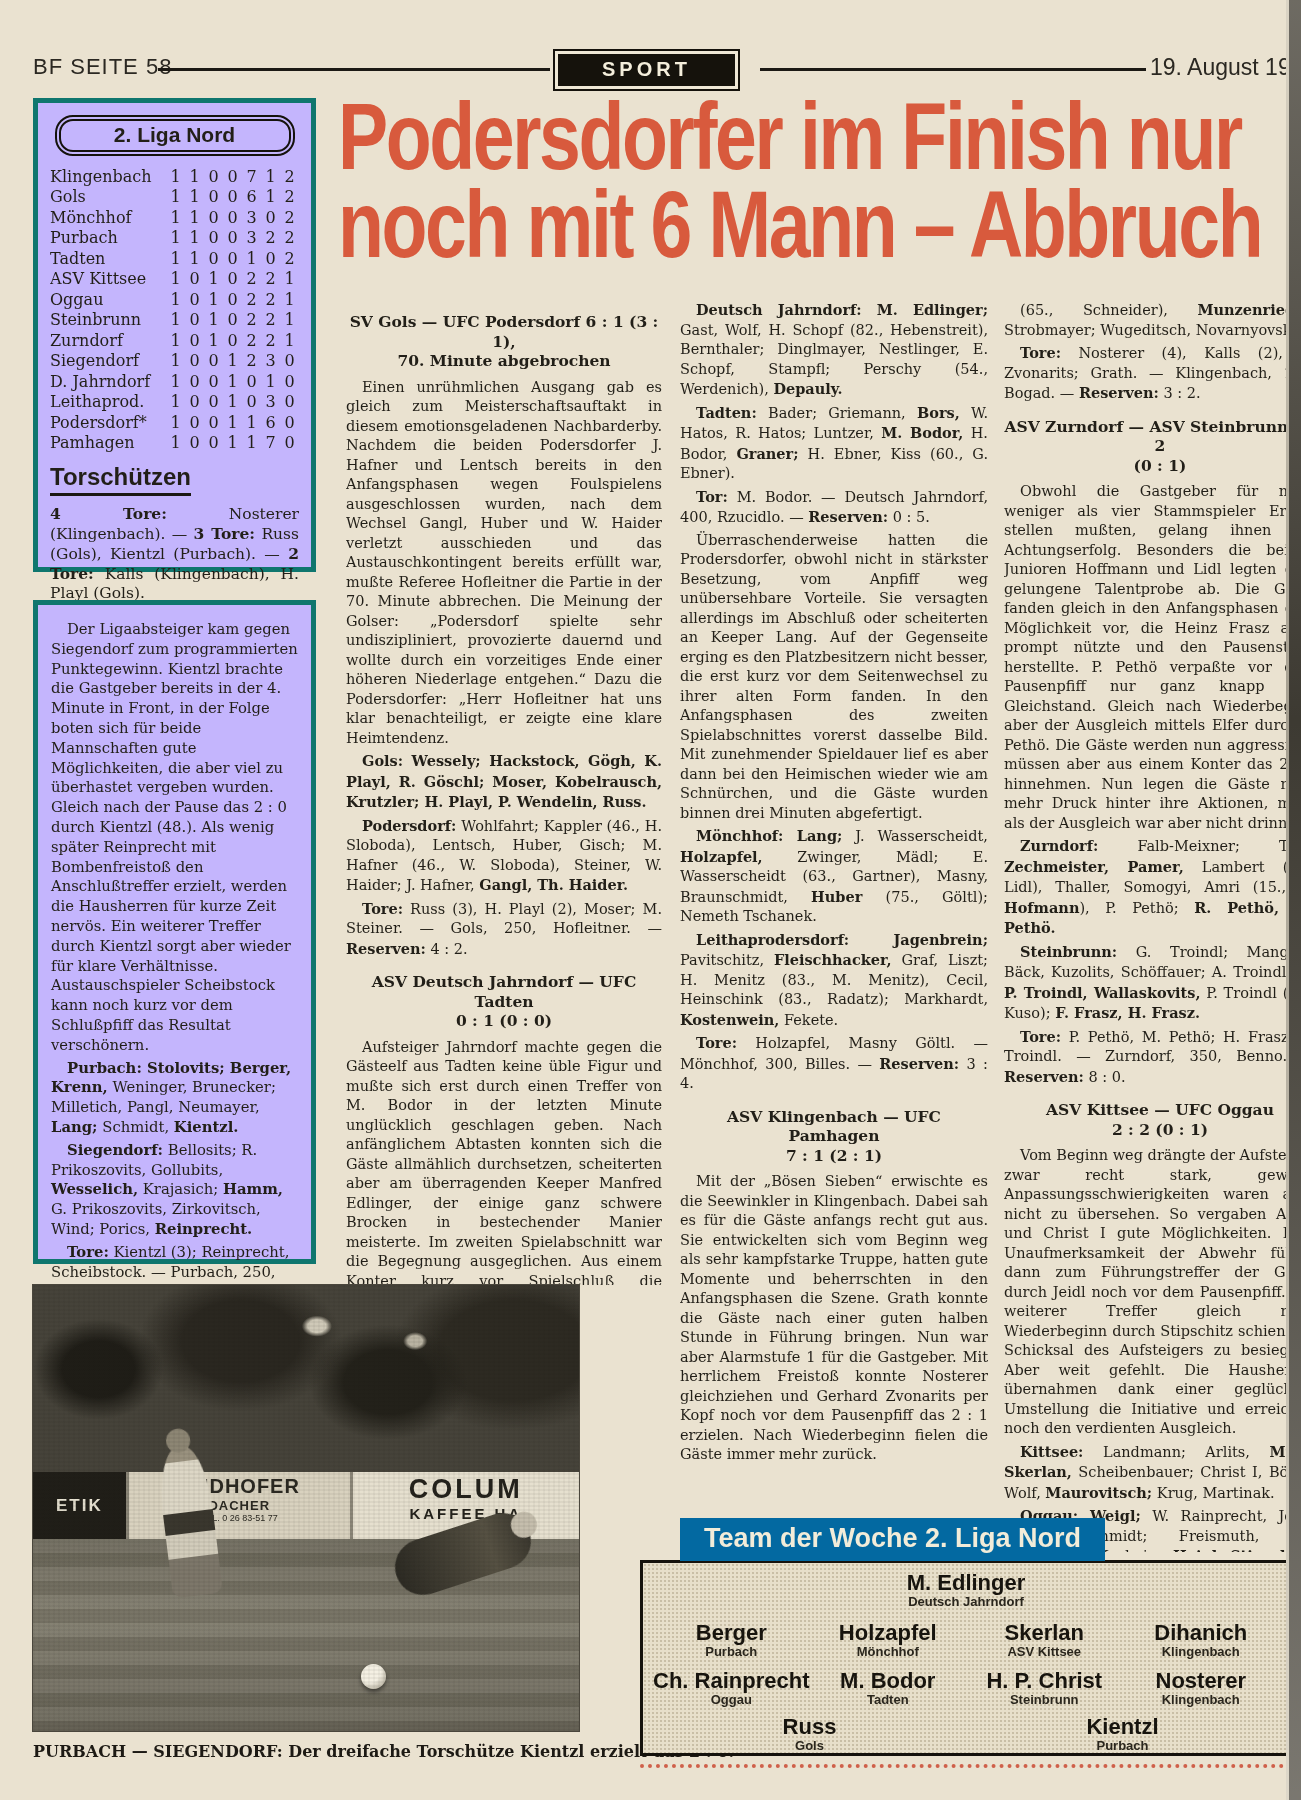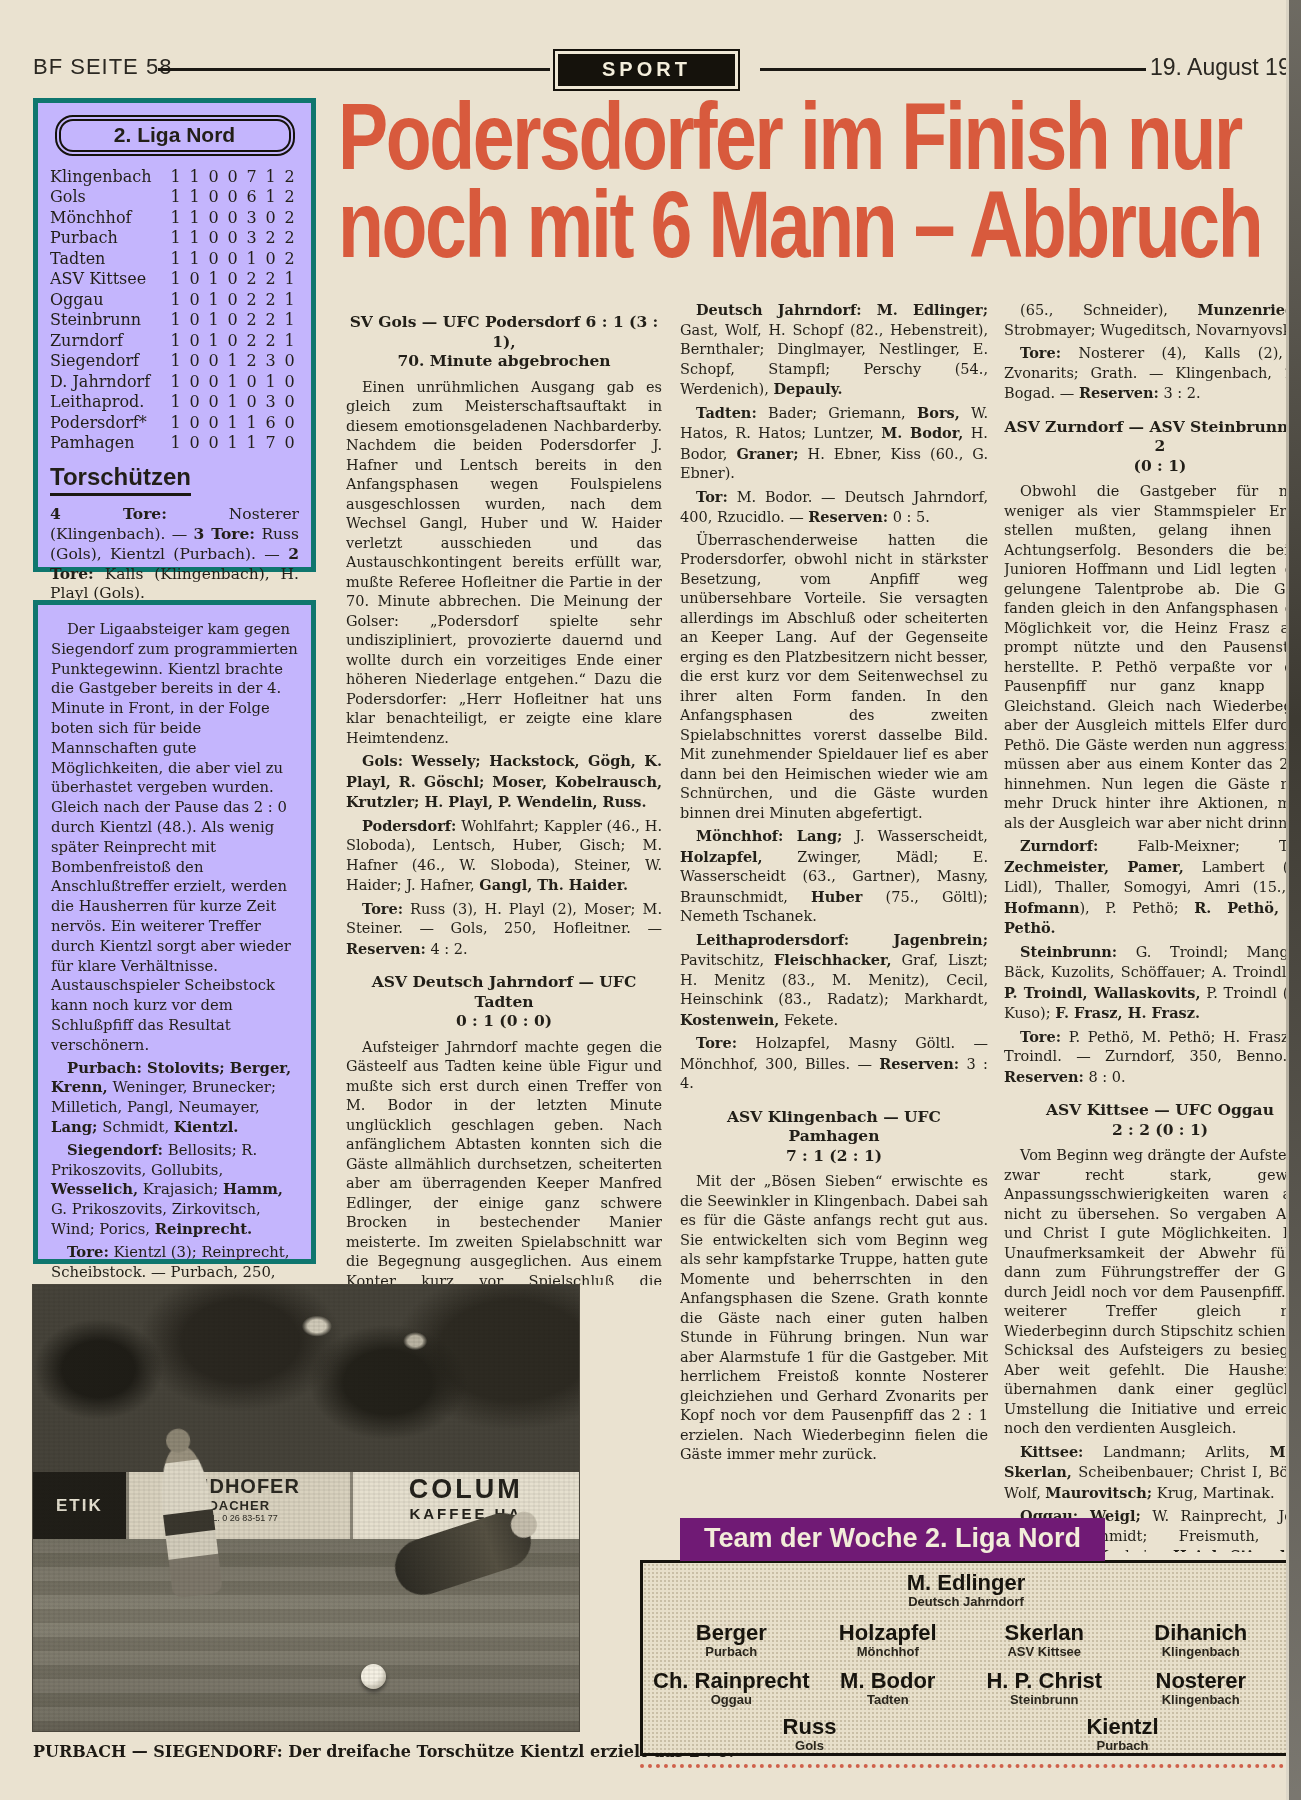--- a/index.html
+++ b/index.html
@@ -85,21 +85,21 @@
   .ph-keeper::before{content:'';position:absolute;right:-10px;top:6px;width:26px;height:26px;border-radius:50%;
      background:#c5bead;}
   .ph-ball{position:absolute;left:60%;top:85%;width:25px;height:25px;border-radius:50%;
      background:radial-gradient(circle at 35% 30%,#f4f0e3 0 45%,#b4ae9e 85%);
      box-shadow:0 3px 4px rgba(0,0,0,.45);}
   .ph-grain{position:absolute;inset:0;
      background:repeating-linear-gradient(0deg,rgba(20,18,12,.05) 0 2px,transparent 2px 4px),
                 repeating-linear-gradient(90deg,rgba(20,18,12,.04) 0 2px,transparent 2px 5px);}
   .caption{position:absolute;left:33px;top:1742px;font-weight:bold;font-size:16px;color:#1d1a14;white-space:nowrap;}
   
-  .tw-banner{position:absolute;left:680px;top:1518px;background:#701a75;color:#f2ecd9;z-index:3;
+  .tw-banner{position:absolute;left:680px;top:1518px;background:#0369a1;color:#f2ecd9;z-index:3;
      font-family:"Liberation Sans",sans-serif;font-weight:bold;font-size:27px;padding:5px 24px 7px;}
   .tw-box{position:absolute;left:640px;top:1560px;width:652px;height:196px;border:3px solid #15120c;z-index:2;
      background-color:#e7dfca;background-image:radial-gradient(rgba(120,105,70,.28) 1px,transparent 1.2px);
      background-size:4px 4px;box-sizing:border-box;font-family:"Liberation Sans",sans-serif;}
   .tw-keeper{position:absolute;left:0;top:8px;width:100%;text-align:center;}
   .tw-name{font-weight:bold;font-size:22px;color:#17140e;line-height:1.05;}
   .tw-club{font-weight:bold;font-size:13px;color:#2a261d;text-align:center;}
   .tw-row{position:absolute;left:10px;right:10px;display:flex;}
   .tw-r2{top:58px;} .tw-r3{top:106px;} .tw-r4{top:152px;}
   .tw-entry{flex:1;text-align:center;}

